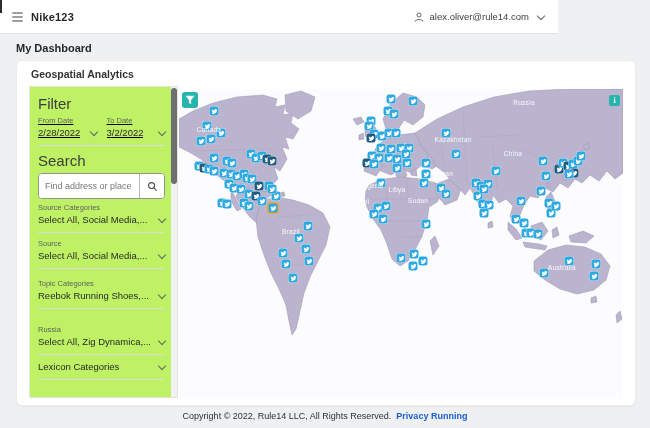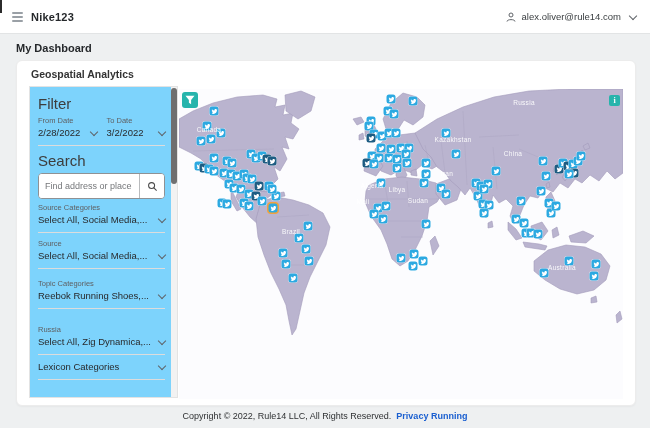--- a/index.html
+++ b/index.html
@@ -2,43 +2,43 @@
 <html style="--marker: #2CA9E1; --marker-dark: #1D5C82; --hl: #F2A33C; --teal: #26B4AC;"><head>
 <meta charset="utf-8">
 <style>
   html,body{margin:0;padding:0;}
   body{
     width:650px;height:428px;position:relative;overflow:hidden;
     background:#eef0f1;font-family:"Liberation Sans",sans-serif;
     -webkit-font-smoothing:antialiased;
   }
   
-  .navbar{position:absolute;left:0;top:0;width:650px;height:33px;background:#fff;
+  .navbar{position:absolute;left:0;top:0;width:558px;height:33px;background:#fff;
     border-bottom:1px solid #e2e4e5;display:flex;align-items:center;z-index:5;}
   .nav-accent{position:absolute;left:0;top:0;width:2px;height:13px;background:#2b2b2b;}
   .hamburger{margin-left:12px;width:11px;display:flex;flex-direction:column;gap:2px;cursor:pointer;}
   .hamburger span{display:block;height:2px;background:#9aa0a6;border-radius:1px;}
   .brand{margin-left:8px;font-size:11px;font-weight:700;color:#25282b;letter-spacing:.2px;}
   .nav-right{margin-left:auto;margin-right:14px;display:flex;align-items:center;gap:5px;}
   .person-icon svg{display:block;}
   .user-email{font-size:9.5px;color:#3c4043;}
   .chev{display:inline-block;width:5px;height:5px;border-right:1.3px solid #5f6368;
     border-bottom:1.3px solid #5f6368;transform:rotate(45deg);margin-left:4px;margin-top:-2px;}
   
   .breadcrumb{position:absolute;left:16px;top:42px;font-size:11px;font-weight:700;color:#25282b;}
   
   .card{position:absolute;left:16px;top:60px;width:618px;height:344px;background:#fff;
     border-radius:6px;border:1px solid #ececec;box-shadow:0 1px 2px rgba(0,0,0,.04);}
   .panel-title{position:absolute;left:14px;top:7px;font-size:10.5px;font-weight:600;color:#333;}
   
   .filter-panel{position:absolute;left:12px;top:25px;width:147px;height:310px;
-    border:1px solid #e3e3e3;background:#7dd3fc;overflow:hidden;}
+    border:1px solid #e3e3e3;background:#bef264;overflow:hidden;}
   .fp-inner{padding:6px 12px 0 8px;}
   .fp-h{font-size:15px;color:#3d3d3d;font-weight:400;margin:2px 0 4px 0;}
-  .date-row{display:flex;gap:10px;}
+  .date-row{display:flex;gap:10px;text-decoration:underline;}
   .date-col{flex:1;}
   .f-label{font-size:7.5px;color:#5f6063;margin-bottom:2px;}
   .f-value-row{display:flex;align-items:center;justify-content:space-between;cursor:pointer;}
   .f-value{font-size:9.5px;color:#28292b;white-space:nowrap;overflow:hidden;}
   .divider{border:none;border-top:1px solid #dcdcdc;margin:7px 0 6px 0;}
   .search-box{display:flex;align-items:stretch;height:24px;border:1px solid #8f9194;
     border-radius:4px;overflow:hidden;margin-top:3px;background:#fff;}
   .search-box input{flex:1;min-width:0;border:none;outline:none;padding:0 6px;
     font-size:9px;color:#333;font-family:"Liberation Sans",sans-serif;}
   .search-box input::placeholder{color:#75777a;}

